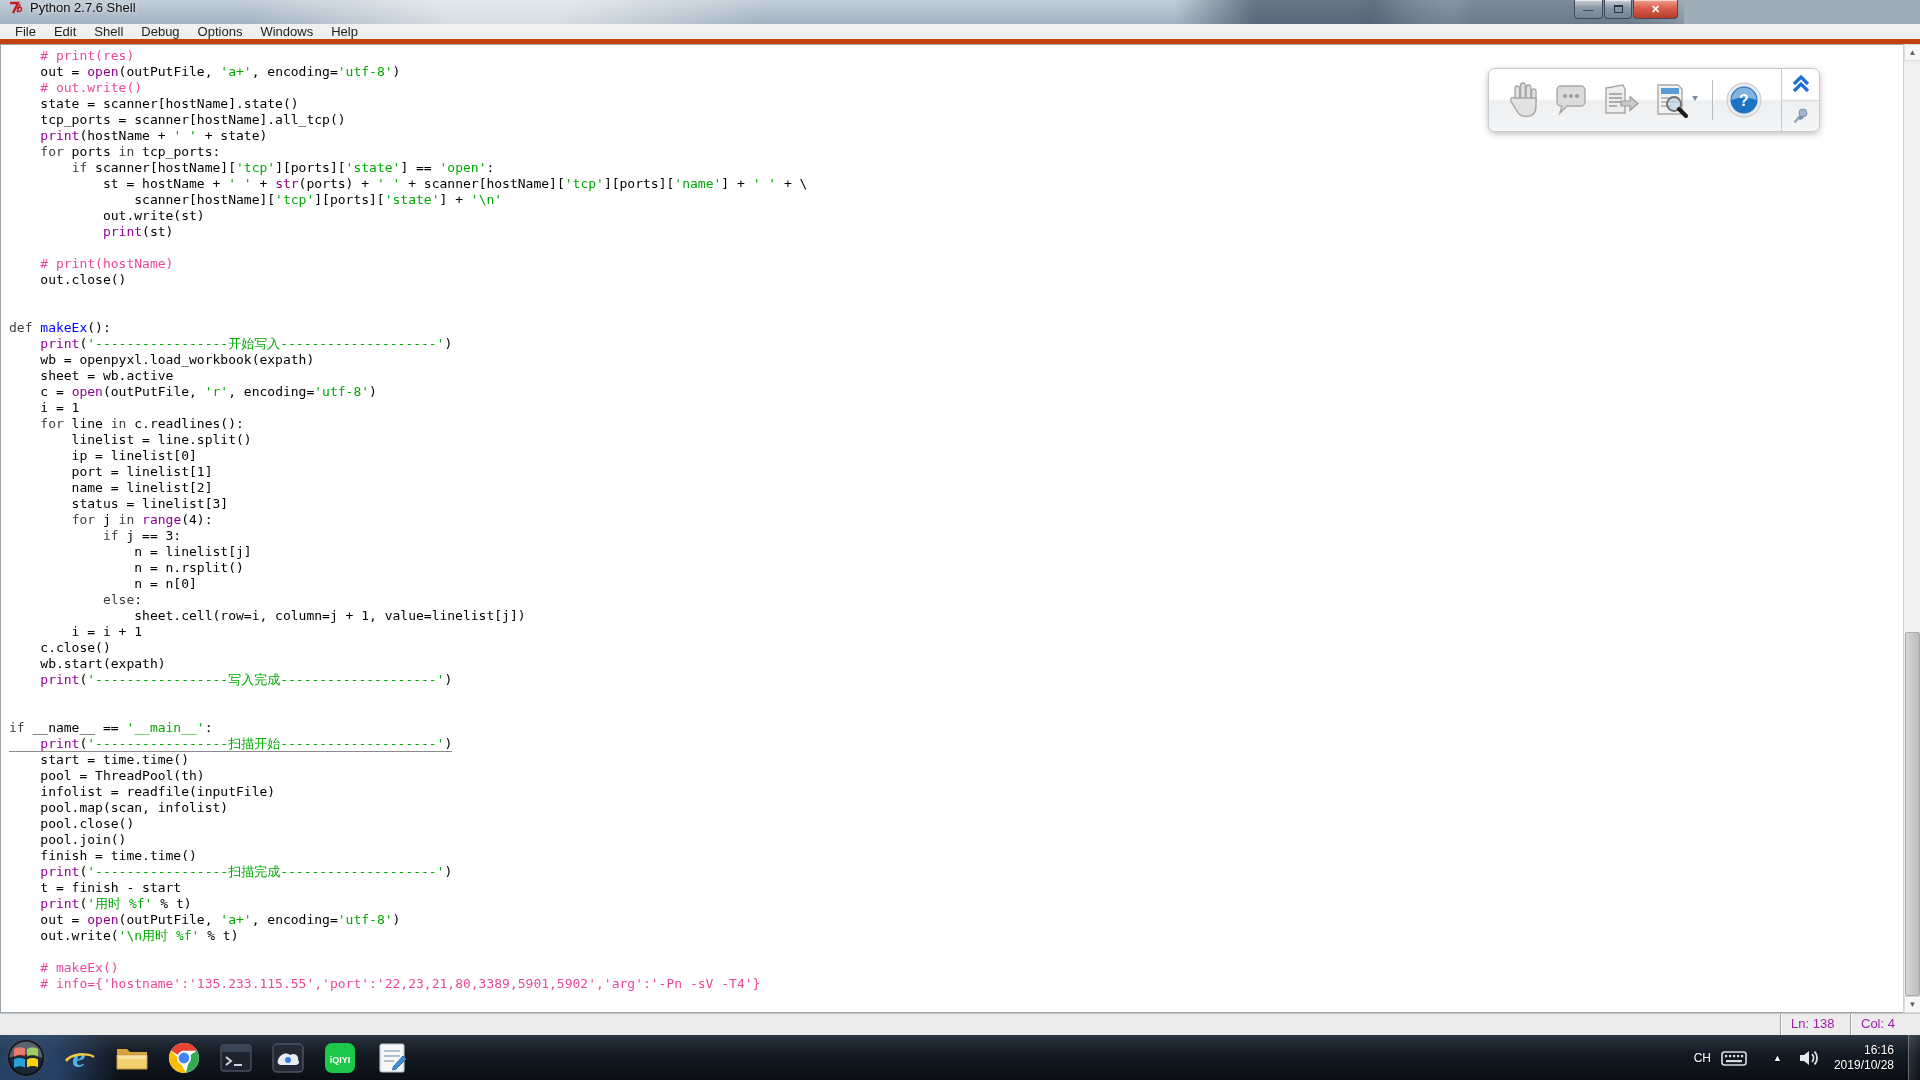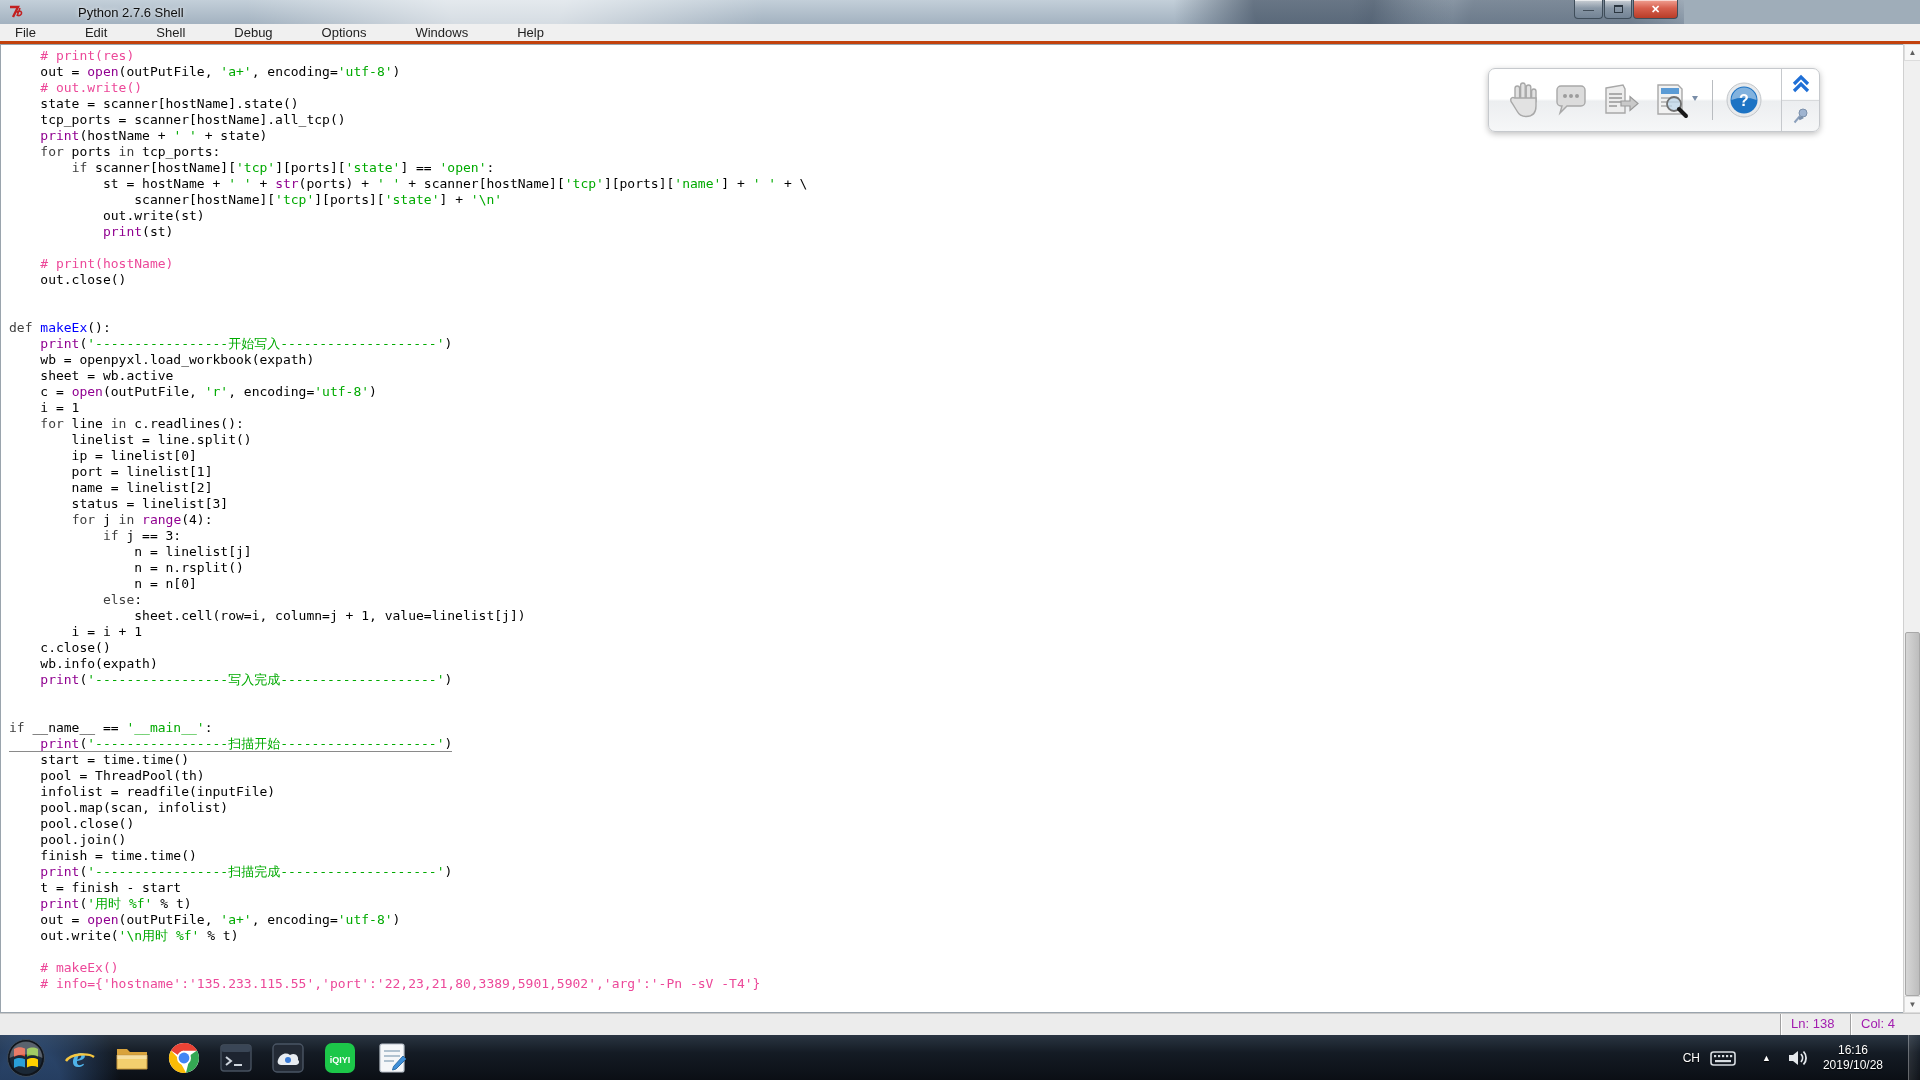--- a/index.html
+++ b/index.html
@@ -7,40 +7,40 @@
   #screen { position:relative; width:1920px; height:1080px; background:#9fadb9; }
 
   
   #titlebar {
     position:absolute; left:0; top:0; width:1684px; height:24px;
     background:
       radial-gradient(circle at 78% 10%, rgba(30,45,65,.55) 0 60px, rgba(30,45,65,0) 140px),
       radial-gradient(circle at 92% 120%, rgba(40,55,75,.45) 0 80px, rgba(40,55,75,0) 200px),
       radial-gradient(circle at 30% -40%, rgba(255,255,255,.55) 0 60px, rgba(255,255,255,0) 260px),
       linear-gradient(#c3cfd9, #a3b2c0);
-    display:flex; align-items:center;gap:48px;
+    display:flex; align-items:flex-start;
   }
   #win-icon { width:16px; height:16px; margin:0 6px 0 8px; }
   #win-title { font-size:13px; color:#0d0d0d; text-shadow:0 0 4px rgba(255,255,255,.9); }
   #win-controls { position:absolute; right:6px; top:0; display:flex; }
   .winbtn {
     height:19px; border:1px solid #3f4d5a; border-top:none;
     border-radius:0 0 4px 4px; display:flex; align-items:center; justify-content:center;
     background:linear-gradient(rgba(255,255,255,.6), rgba(170,185,200,.35) 45%, rgba(120,140,160,.35));
     color:#2b3640; font-size:11px; margin-left:1px;
     box-shadow:inset 0 1px 0 rgba(255,255,255,.6);
   }
   .winbtn.min { width:29px; } .winbtn.max { width:28px; }
   .winbtn.close { width:45px; background:linear-gradient(#f0a092,#d75f4d 45%,#b83c28); color:#fff; font-weight:bold; }
   .maxglyph { width:9px; height:8px; border:1px solid #2b3640; border-top-width:2px; background:transparent; }
 
   #menubar {
     position:absolute; left:0; top:24px; width:1920px; height:20px;
-    background:#f0f0f0; border-bottom:3px solid #c2410c;
-    display:flex; align-items:center; padding-left:6px;gap:31px;
+    background:#f0f0f0; border-bottom:5px solid #c2410c;
+    display:flex; align-items:center; padding-left:6px;
   }
   .menu-item { font-size:13px; color:#222; padding:0 9px; }
 
   
   #editor {
     position:absolute; left:0; top:44px; width:1903px; height:969px;
     background:#ffffff; border:1px solid #9aa4ad; border-right:none;
     padding:3px 0 0 8px; overflow:hidden; cursor:text;
   }
   .code-line {
@@ -102,21 +102,21 @@
   #start-orb { width:40px; height:40px; margin:0 8px 0 6px; }
   .task-icon {
     width:52px; height:40px; display:flex; align-items:center; justify-content:center;
   }
   #tray { position:absolute; right:0; top:0; height:45px; display:flex; align-items:center; }
   .tray-text { color:#ffffff; font-size:12px; text-shadow:0 1px 1px #000; }
   #tray-lang { margin-right:10px; }
   #tray-kbd { margin-right:26px; }
   #tray-up { font-size:9px; margin-right:16px; }
   #tray-speaker { margin-right:14px; }
-  #tray-clock { text-align:center; line-height:15px; margin-right:25px; }
+  #tray-clock { text-align:right; line-height:15px; margin-right:14px; }
   #show-desktop {
     width:12px; height:45px; border-left:1px solid rgba(255,255,255,.35);
     background:linear-gradient(90deg, rgba(255,255,255,.10), rgba(255,255,255,.02));
   }
 </style>
 </head>
 <body>
 
 <div id="screen">
 
@@ -178,21 +178,21 @@
         <div class="code-line"><span class="tk-n">        status = linelist[3]</span></div>
         <div class="code-line"><span class="tk-n">        </span><span class="tk-k">for</span><span class="tk-n"> j </span><span class="tk-k">in</span><span class="tk-n"> </span><span class="tk-b">range</span><span class="tk-n">(4):</span></div>
         <div class="code-line"><span class="tk-n">            </span><span class="tk-k">if</span><span class="tk-n"> j == 3:</span></div>
         <div class="code-line"><span class="tk-n">                n = linelist[j]</span></div>
         <div class="code-line"><span class="tk-n">                n = n.rsplit()</span></div>
         <div class="code-line"><span class="tk-n">                n = n[0]</span></div>
         <div class="code-line"><span class="tk-n">            </span><span class="tk-k">else</span><span class="tk-n">:</span></div>
         <div class="code-line"><span class="tk-n">                sheet.cell(row=i, column=j + 1, value=linelist[j])</span></div>
         <div class="code-line"><span class="tk-n">        i = i + 1</span></div>
         <div class="code-line"><span class="tk-n">    c.close()</span></div>
-        <div class="code-line"><span class="tk-n">    wb.info(expath)</span></div>
+        <div class="code-line"><span class="tk-n">    wb.start(expath)</span></div>
         <div class="code-line"><span class="tk-n">    </span><span class="tk-b">print</span><span class="tk-n">(</span><span class="tk-s">'-----------------写入完成--------------------'</span><span class="tk-n">)</span></div>
         <div class="code-line">&nbsp;</div>
         <div class="code-line">&nbsp;</div>
         <div class="code-line"><span class="tk-k">if</span><span class="tk-n"> __name__ == </span><span class="tk-s">'__main__'</span><span class="tk-n">:</span></div>
         <div class="code-line uline"><span class="tk-n">    </span><span class="tk-b">print</span><span class="tk-n">(</span><span class="tk-s">'-----------------扫描开始--------------------'</span><span class="tk-n">)</span></div>
         <div class="code-line"><span class="tk-n">    start = time.time()</span></div>
         <div class="code-line"><span class="tk-n">    pool = ThreadPool(th)</span></div>
         <div class="code-line"><span class="tk-n">    infolist = readfile(inputFile)</span></div>
         <div class="code-line"><span class="tk-n">    pool.map(scan, infolist)</span></div>
         <div class="code-line"><span class="tk-n">    pool.close()</span></div>

